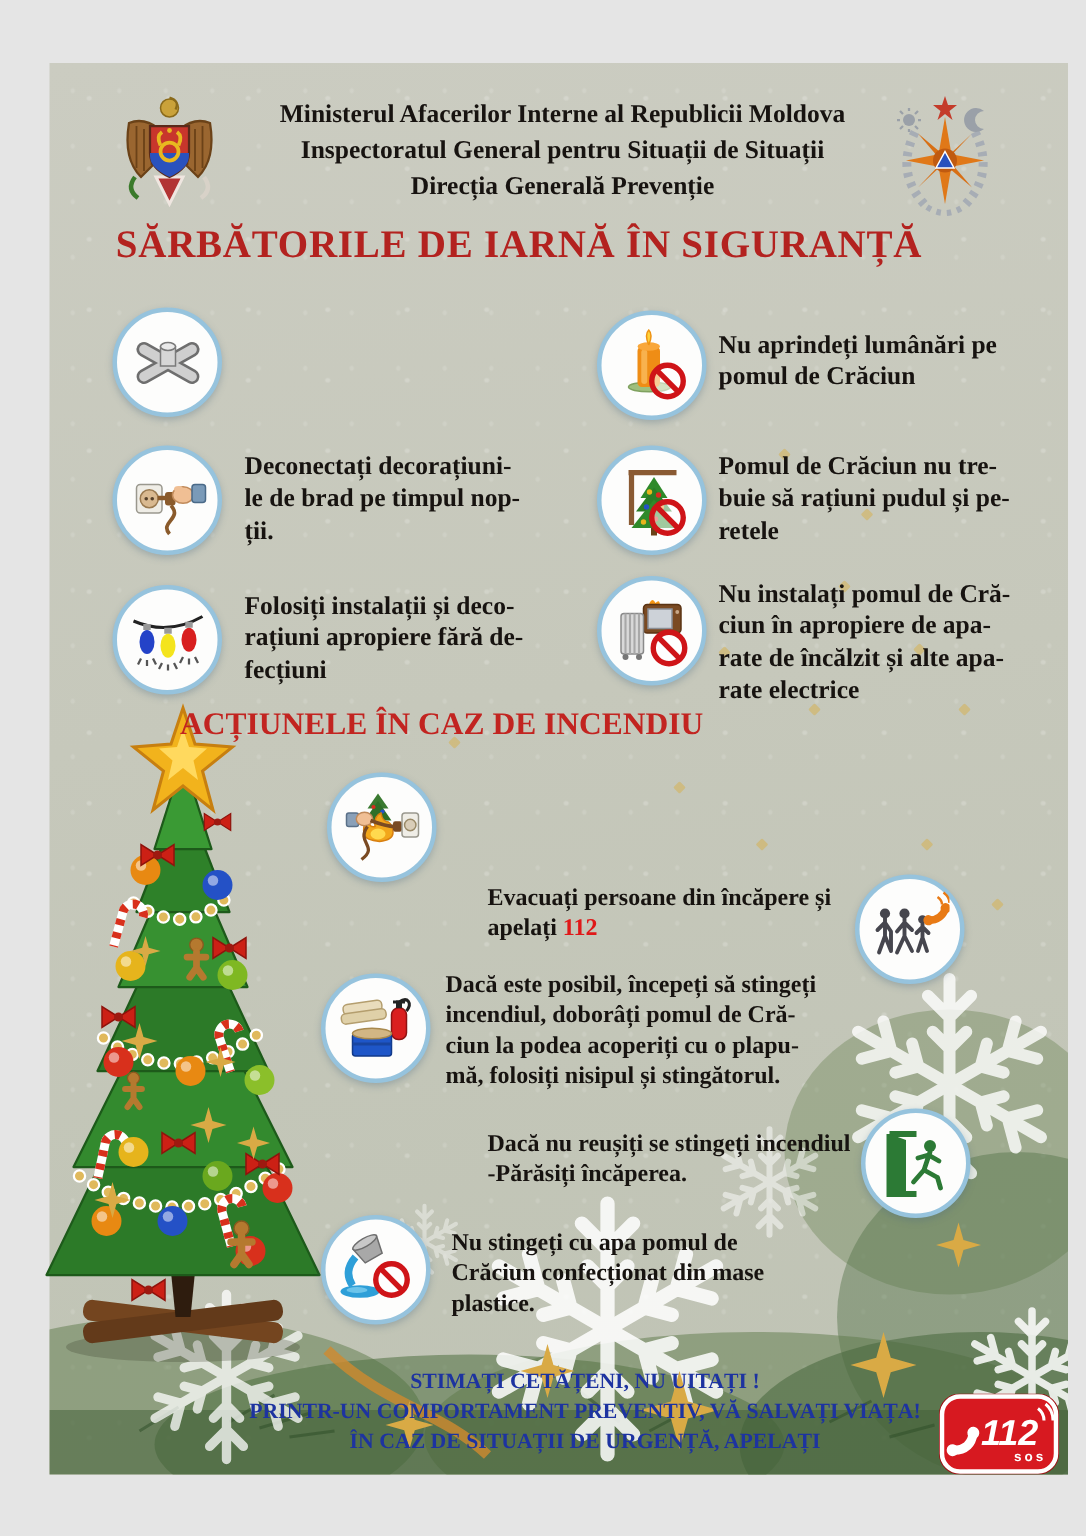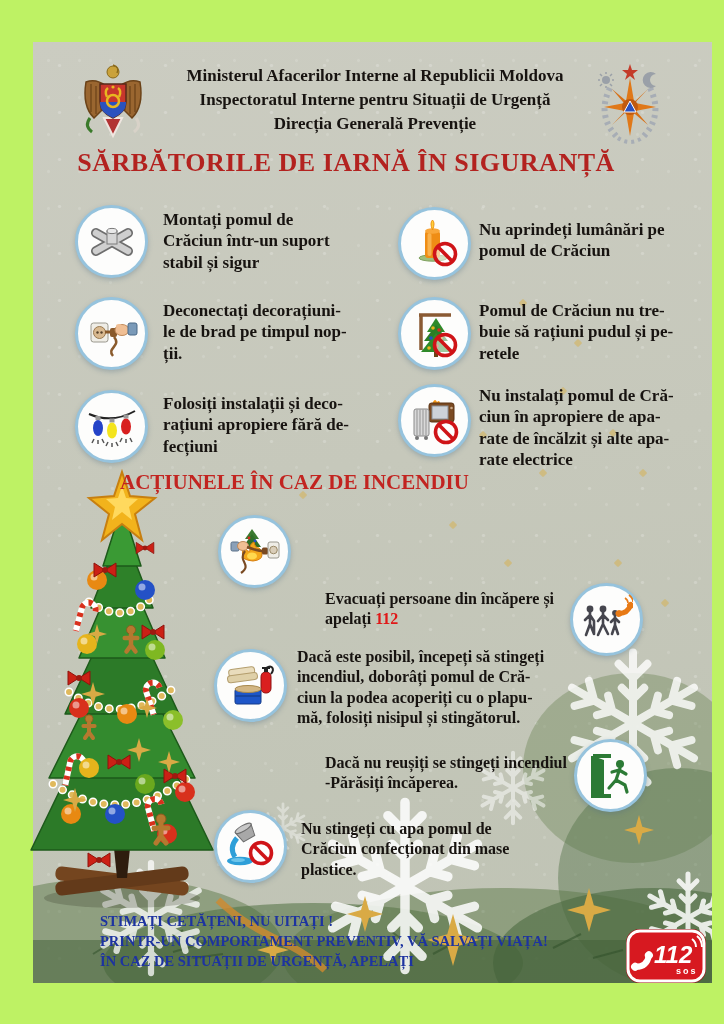--- a/index.html
+++ b/index.html
@@ -1,16 +1,16 @@
 <!DOCTYPE html>
 <html><head>
 <meta charset="utf-8">
 <style>
   html,body{margin:0;padding:0;background:#ffffff;}
-  .page{position:relative;width:724px;height:1024px;background:#bef264;overflow:hidden;
+  .page{position:relative;width:724px;height:1024px;background:#e5e5e5;overflow:hidden;
         font-family:"Liberation Serif","DejaVu Serif",serif;}
   .poster{position:absolute;left:33px;top:42px;width:679px;height:941px;z-index:0;
     background-image:
       radial-gradient(rgba(255,255,255,.20) 1.2px, transparent 2.2px),
       radial-gradient(rgba(255,255,255,.13) 1px, transparent 1.8px),
       linear-gradient(173deg,#cbccc1 0%, #c6c8bb 45%, #bfc3b4 100%);
     background-size:53px 47px, 31px 37px, 100% 100%;}
   .decor{position:absolute;left:33px;top:618px;width:679px;height:365px;z-index:1;}
   .treewrap{position:absolute;left:26px;top:462px;width:192px;height:452px;z-index:2;}
   .hdrline{position:absolute;left:150px;width:450px;text-align:center;font-weight:bold;
@@ -19,21 +19,21 @@
          font-size:26px;color:#b3221f;z-index:3;letter-spacing:.5px;}
   .h2{position:absolute;left:120px;top:470px;width:570px;text-align:left;font-weight:bold;
       font-size:21px;color:#c22420;z-index:3;}
   .circ{position:absolute;width:73px;height:73px;border-radius:50%;background:#fdfdfc;
         border:3px solid #96c3dd;box-shadow:0 2px 5px rgba(80,110,130,.35);
         display:flex;align-items:center;justify-content:center;z-index:3;box-sizing:border-box;}
   .t{position:absolute;white-space:pre-line;font-weight:bold;color:#171310;z-index:3;}
   .tip{font-size:17px;line-height:1.25;}
   .act{font-size:16px;line-height:1.28;}
   .hl{color:#e01818;}
-  .foot{position:absolute;left:100px;width:580px;text-align:left;font-weight:bold;
+  .foot{position:absolute;left:100px;width:580px;text-align:center;font-weight:bold;
         font-size:14.5px;line-height:20px;color:#1d33a0;z-index:4;}
   .logo112{position:absolute;left:626px;top:929px;width:80px;height:54px;z-index:4;}
   .spark{position:absolute;width:6px;height:6px;background:#d8b04a;opacity:.5;
          transform:rotate(45deg);border-radius:1px;z-index:1;}
 </style>
 </head>
 <body>
 
 <div class="page">
 
@@ -133,36 +133,33 @@
     <polygon points="10,45 36,40 62,45 36,50" fill="#e07818"></polygon>
     <circle cx="36" cy="45" r="8" fill="#c05a10"></circle>
     <polygon points="36,39 42,50 30,50" fill="#2a52be" stroke="#ffffff" stroke-width="1"></polygon>
     <path d="M36 2 L38 8 L44 8 L39 12 L41 18 L36 14 L31 18 L33 12 L28 8 L34 8 Z" fill="#c43b2a"></path>
     <circle cx="12" cy="18" r="4" fill="#9aa0a8"></circle>
     <path d="M12 12 V10 M12 24 V26 M6 18 H4 M18 18 H20 M8 14 L6 12 M16 14 L18 12 M8 22 L6 24 M16 22 L18 24" stroke="#9aa0a8" stroke-width="1.5"></path>
     <path d="M62 12 a6 6 0 1 0 0 12 a8 8 0 1 1 0 -12" fill="#9aa0a8"></path>
   </svg>
 
   <div class="hdrline" style="top:64px">Ministerul Afacerilor Interne al Republicii Moldova</div>
-  <div class="hdrline" style="top:88px">Inspectoratul Interne pentru Situații de Urgență</div>
+  <div class="hdrline" style="top:88px">Inspectoratul General pentru Situații de Situații</div>
   <div class="hdrline" style="top:112px">Direcția Generală Prevenție</div>
 
   <div class="title">SĂRBĂTORILE DE IARNĂ ÎN SIGURANȚĂ</div>
 
   <div class="circ" style="left:75px;top:205px">
     <svg width="52" height="52" viewBox="0 0 52 52">
       <path d="M10 17 L42 35 M10 35 L42 17" stroke="#6e6e6e" stroke-width="10" stroke-linecap="round"></path>
       <path d="M10 17 L42 35 M10 35 L42 17" stroke="#cfcfcf" stroke-width="6.5" stroke-linecap="round"></path>
       <rect x="21" y="15" width="10" height="13" fill="#d6d6d6" stroke="#7a7a7a"></rect>
       <ellipse cx="26" cy="15" rx="5" ry="2.6" fill="#e9e9e9" stroke="#7a7a7a"></ellipse>
     </svg>
   </div>
-  <div class="t tip" style="left:163px;top:209px;width:225px">Montați pomul de
-Crăciun într-un suport
-stabil și sigur</div>
 
   <div class="circ" style="left:398px;top:207px">
     <svg width="52" height="52" viewBox="0 0 52 52">
       <ellipse cx="24" cy="40" rx="14" ry="3.2" fill="#9fbf7d" stroke="#7fa15f"></ellipse>
       <rect x="16" y="13" width="15" height="27" rx="3" fill="#ef8d15"></rect>
       <rect x="18.5" y="15" width="4" height="23" rx="2" fill="#f8b24e"></rect>
       <ellipse cx="23.5" cy="13" rx="7.5" ry="2.8" fill="#f9a73a"></ellipse>
       <path d="M23.5 12 q-3 -7 0 -10 q3 3 0 10" fill="#ffd23a" stroke="#ef9413" stroke-width="1"></path>
       <use href="#ban" transform="translate(36 36)"></use>
     </svg>

